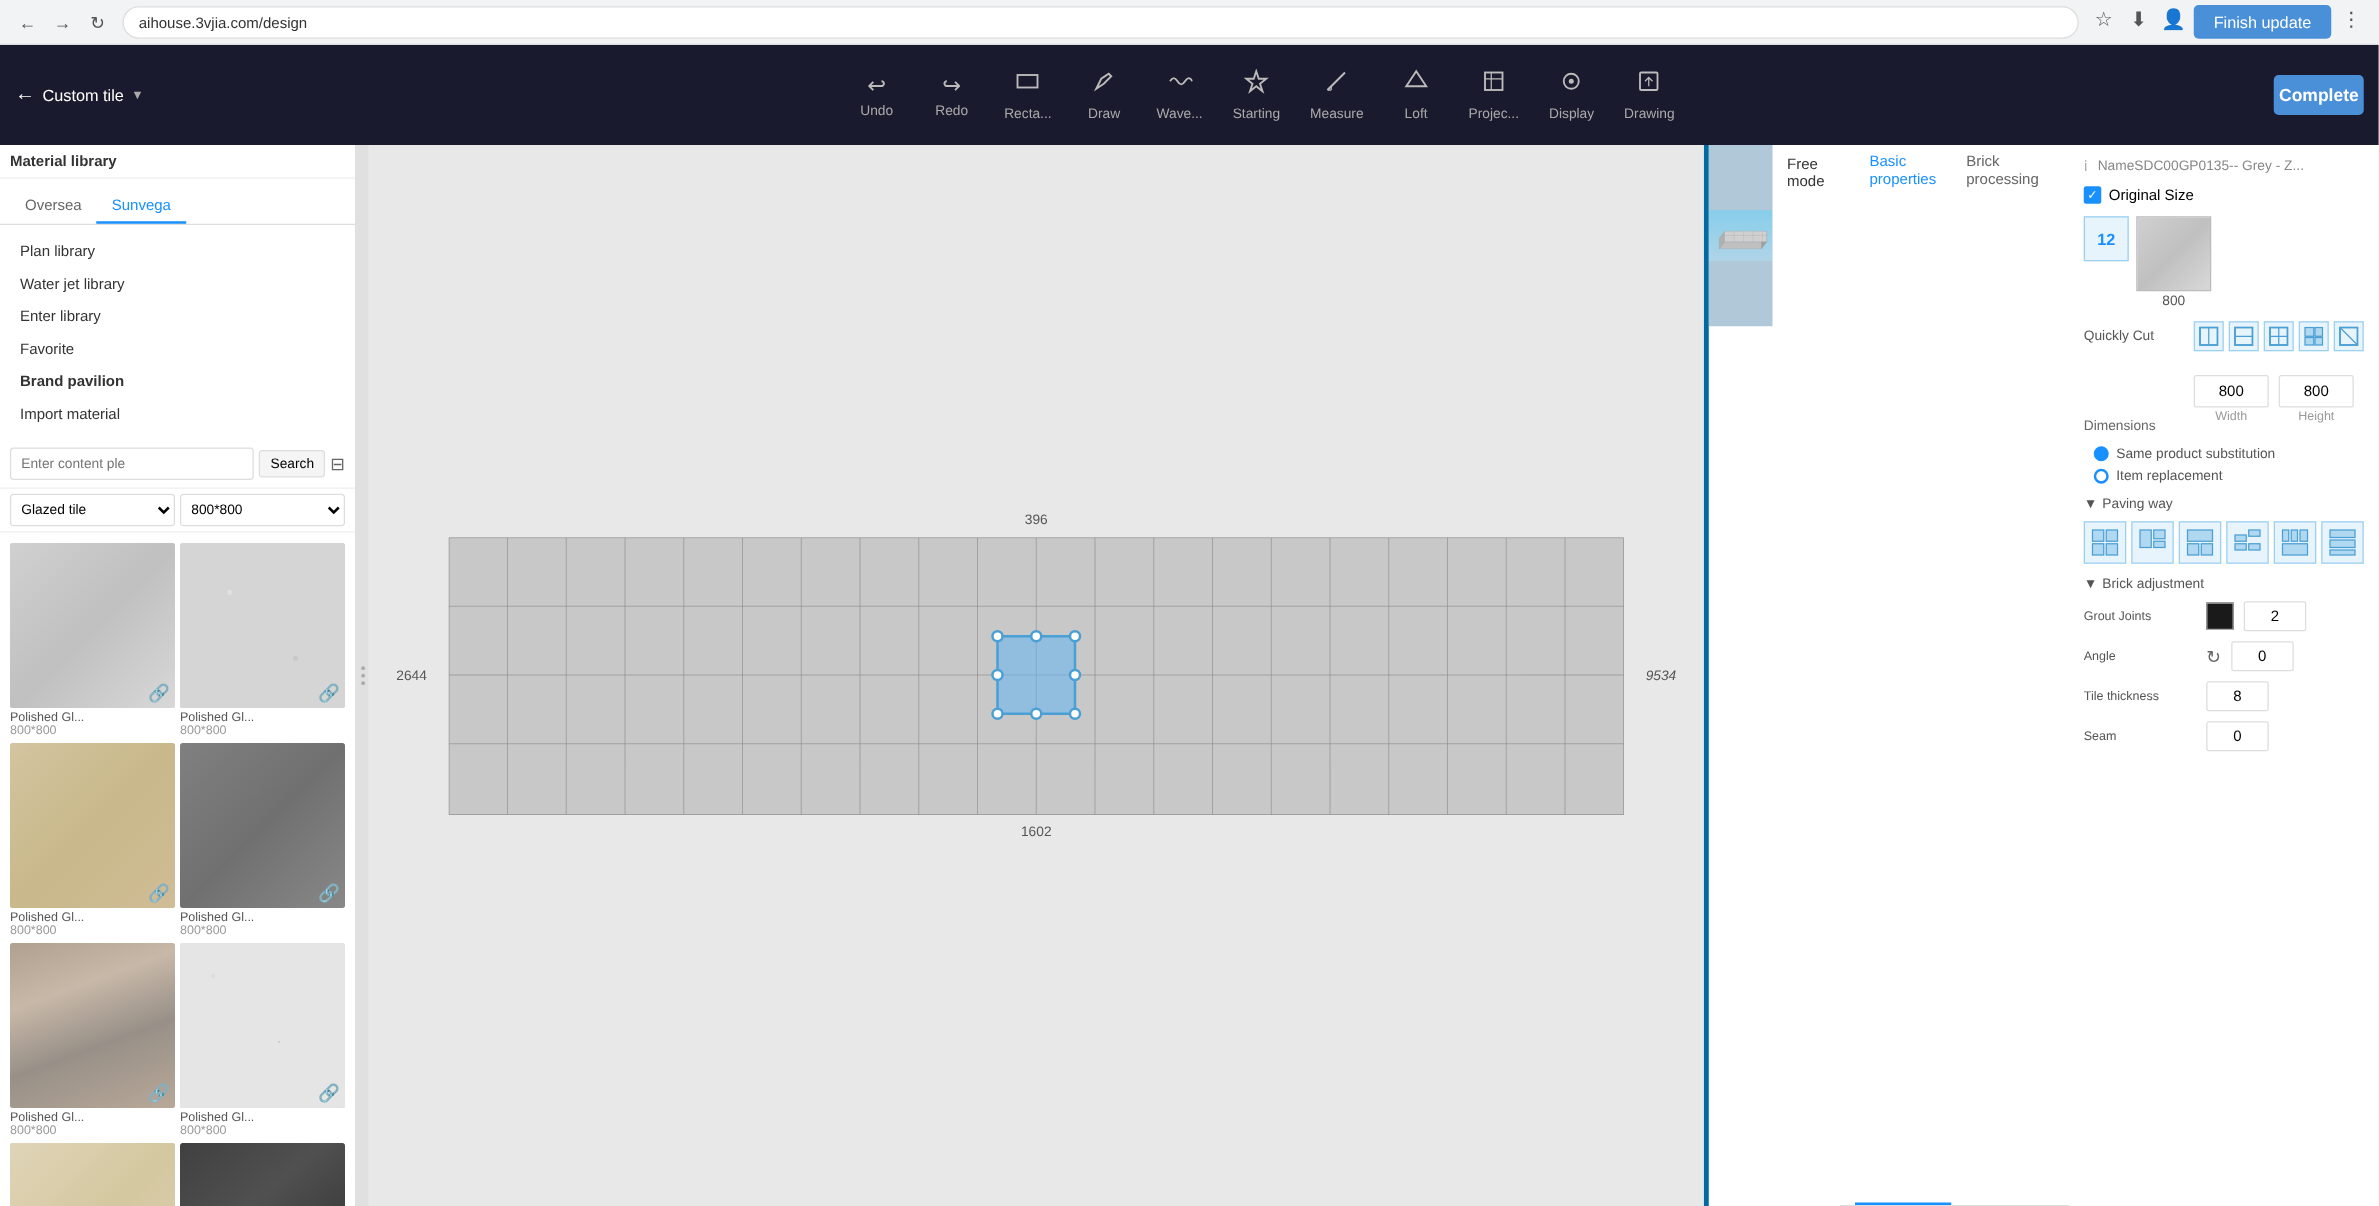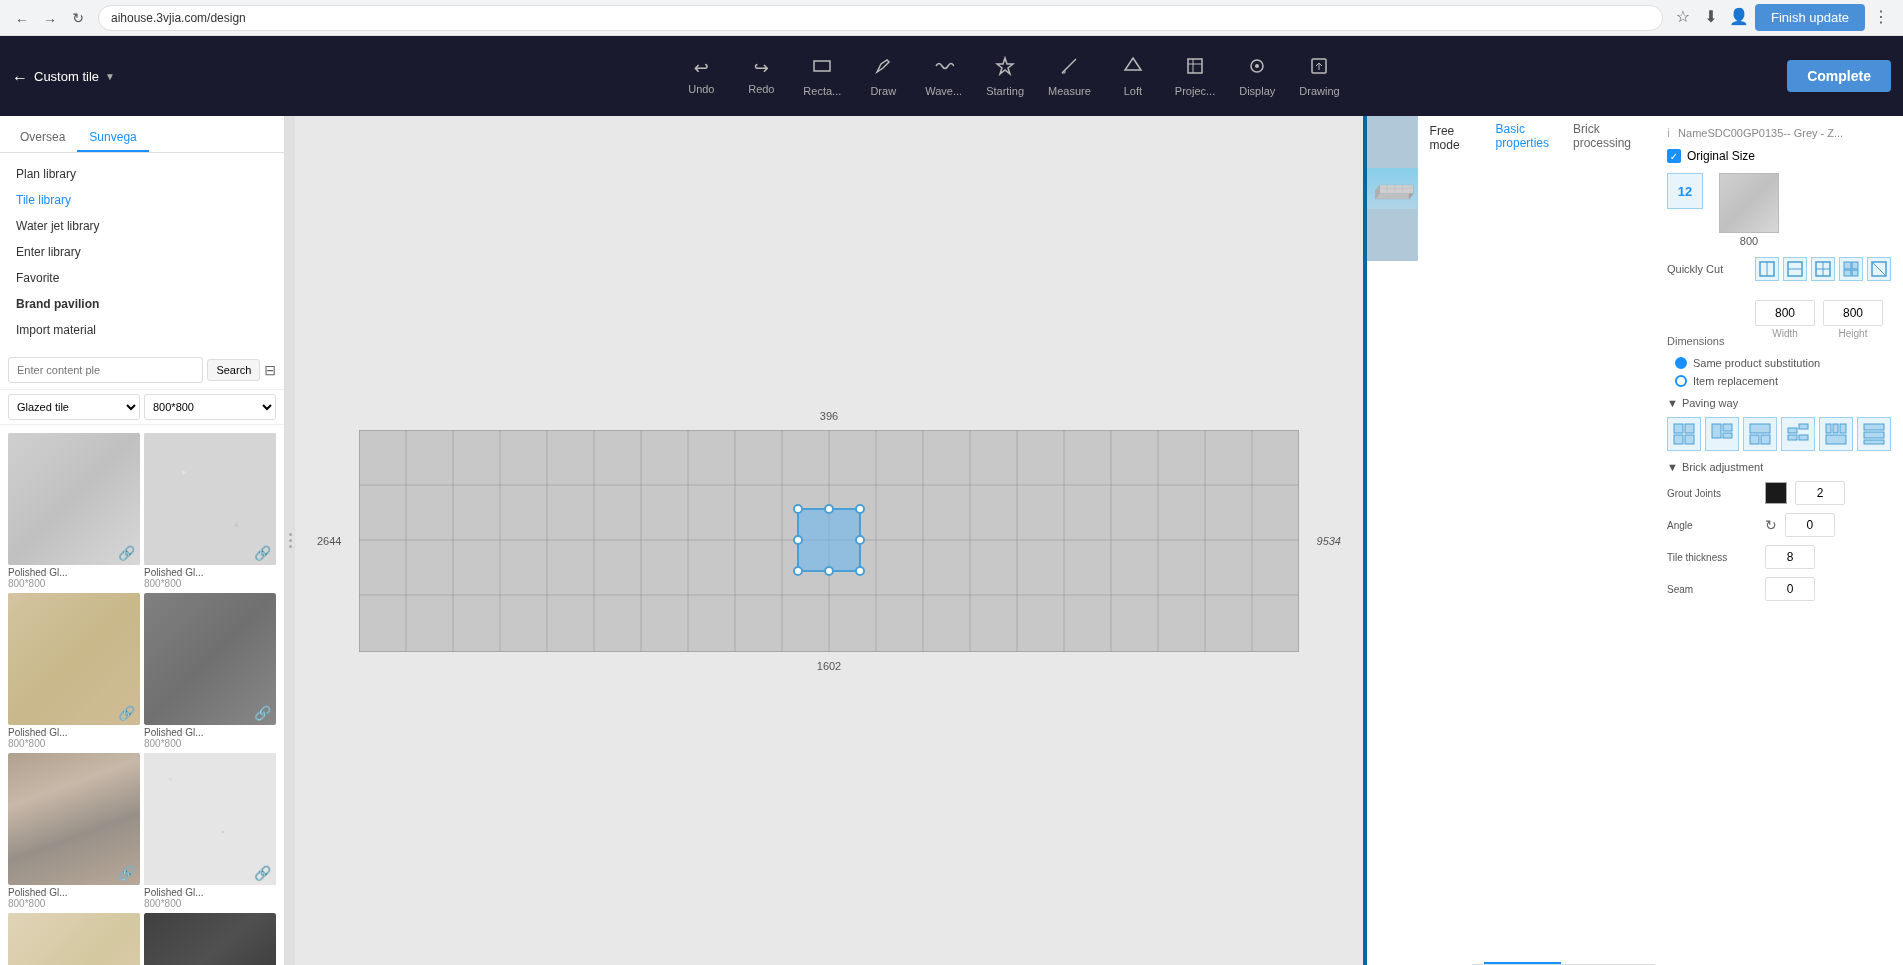--- a/index.html
+++ b/index.html
@@ -77,21 +77,21 @@
       border: none;
       padding: 6px 16px;
       border-radius: 4px;
       font-size: 13px;
       cursor: pointer;
     }
     .complete-btn {
       background: #4a90d9;
       color: white;
       border: none;
-      padding: 8px 20px;
+      padding: 8px 4px;
       border-radius: 4px;
       font-size: 14px;
       font-weight: bold;
       cursor: pointer;
       position: absolute;
       right: 12px;
       top: 50%;
       transform: translateY(-50%);
       margin-left: 37px;
     }
@@ -314,21 +314,21 @@
       cursor: pointer;
       display: flex;
       align-items: center;
       justify-content: center;
       color: white;
       font-size: 10px;
     }
     .size-preview-row {
       display: flex;
       align-items: flex-start;
-      gap: 16px;
+      gap: 6px;
       margin-bottom: 10px;
     }
     .size-input-box {
       width: 36px;
       height: 36px;
       background: #e8f4fc;
       border: 1px solid #9ad0f0;
       display: flex;
       align-items: center;
       justify-content: center;
@@ -556,27 +556,27 @@
       </span>
       <span class="tool-label">Drawing</span>
     </div>
   </div>
   <button class="complete-btn">Complete</button>
 </div>
 
 <div class="main-layout">
 
   <div class="left-panel">
+    <div style="padding: 6px 8px; font-size: 12px; font-weight: bold; color: #333; border-bottom: 1px solid #eee;">Material library</div>
     <div class="material-tabs">
       <div class="material-tab">Oversea</div>
       <div class="material-tab active">Sunvega</div>
     </div>
     <div class="nav-items">
       <div class="nav-item">Plan library</div>
-      <div class="nav-item active" style="color:#1890ff;">Tile library</div>
       <div class="nav-item">Water jet library</div>
       <div class="nav-item">Enter library</div>
       <div class="nav-item">Favorite</div>
       <div class="nav-item bold" style="font-weight:bold;">Brand pavilion</div>
       <div class="nav-item">Import material</div>
     </div>
     <div class="search-bar">
       <input class="search-input" type="text" placeholder="Enter content ple" style="">
       <button class="search-btn">Search</button>
       <span class="filter-icon">⊟</span>

